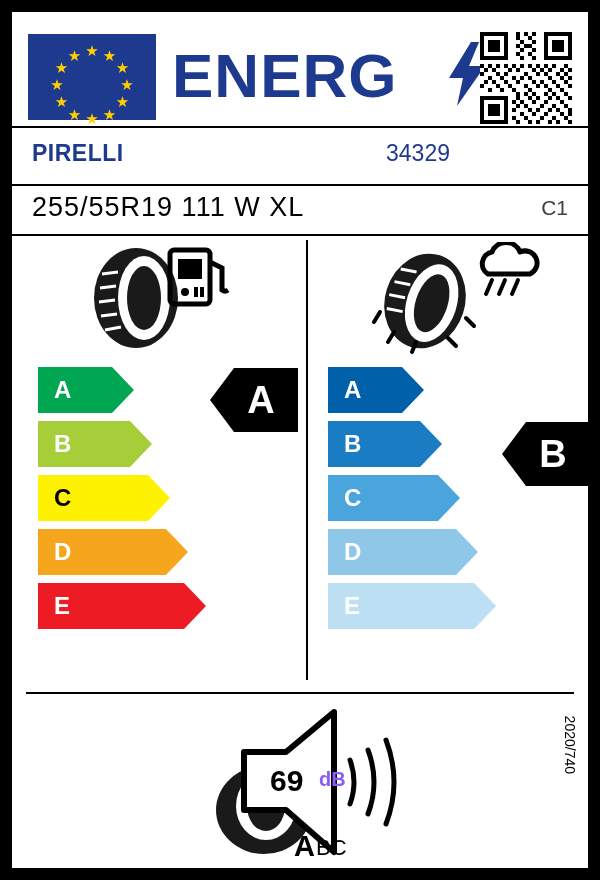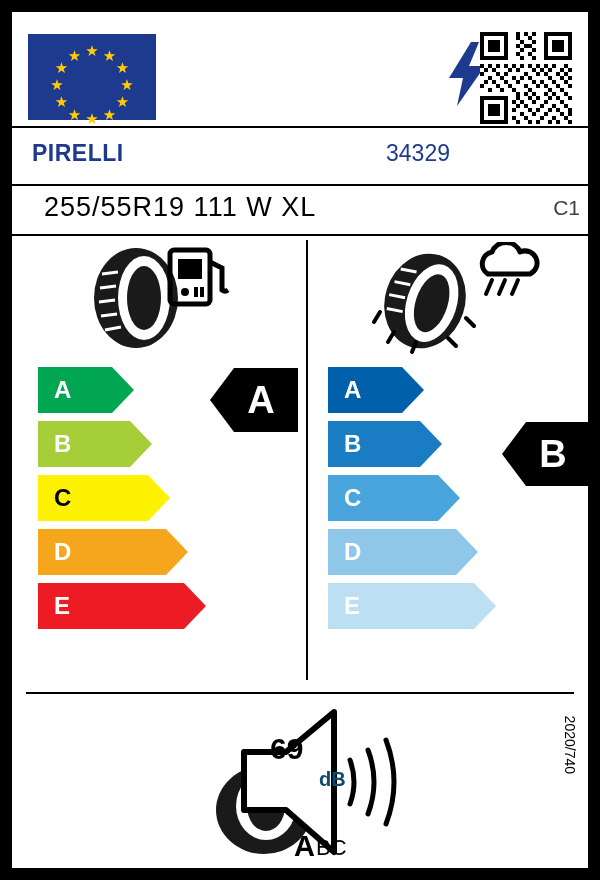--- a/index.html
+++ b/index.html
@@ -85,21 +85,21 @@
     position: absolute;
     right: 20px; top: 12px;
     font-size: 23px;
     font-weight: normal;
     color: #1e3a8f;
   }
 
   
   .size-row {
     position: absolute;
-    left: 12px; top: 174px;
+    left: 0; top: 174px;
     width: 576px; height: 46px; text-decoration: underline;
   }
   .tire-size {
     position: absolute;
     left: 20px; top: 6px;
     font-size: 27px;
     color: #000;
     letter-spacing: 1px;
   }
   .tire-class {
@@ -169,31 +169,31 @@
     width: 548px; height: 2px;
     background: #000;
   }
   .noise-area {
     position: absolute;
     left: 14px; top: 690px;
     width: 548px; height: 160px;
   }
   .db-value {
     position: absolute;
-    left: 258px; top: 720px;
+    left: 258px; top: 752px;
     font-size: 30px;
     font-weight: bold;
     color: #000;
   }
   .db-unit {
     position: absolute;
     left: 307px; top: 756px;
     font-size: 20px;
     font-weight: bold;
-    color: #0c4a6e;
+    color: #8b5cf6;
   }
   .noise-class {
     position: absolute;
     left: 282px; top: 818px;
     font-size: 29px;
     font-weight: bold;
     color: #000;
   }
   .noise-rest {
     position: absolute;
@@ -228,20 +228,21 @@
       <span class="star" style="left:87px;  top:26px;">★</span>
       <span class="star" style="left:21.5px;top:43px;">★</span>
       <span class="star" style="left:91.5px;top:43px;">★</span>
       <span class="star" style="left:26px;  top:60px;">★</span>
       <span class="star" style="left:87px;  top:60px;">★</span>
       <span class="star" style="left:39px;  top:72.5px;">★</span>
       <span class="star" style="left:74px;  top:72.5px;">★</span>
       <span class="star" style="left:56.5px;top:77px;">★</span>
     </div>
 
+    <div class="energ-word">ENERG</div>
 
     <div class="bolt">
       <svg width="36" height="64" viewBox="0 0 36 64">
         <polygon points="22,0 0,36 14,36 8,64 36,24 20,24 30,0" fill="#1e3a8f"></polygon>
       </svg>
     </div>
 
     <div class="qr">
       <svg width="92" height="92" viewBox="0 0 23 23" shape-rendering="crispEdges">
         <rect width="23" height="23" fill="#fff"></rect>

